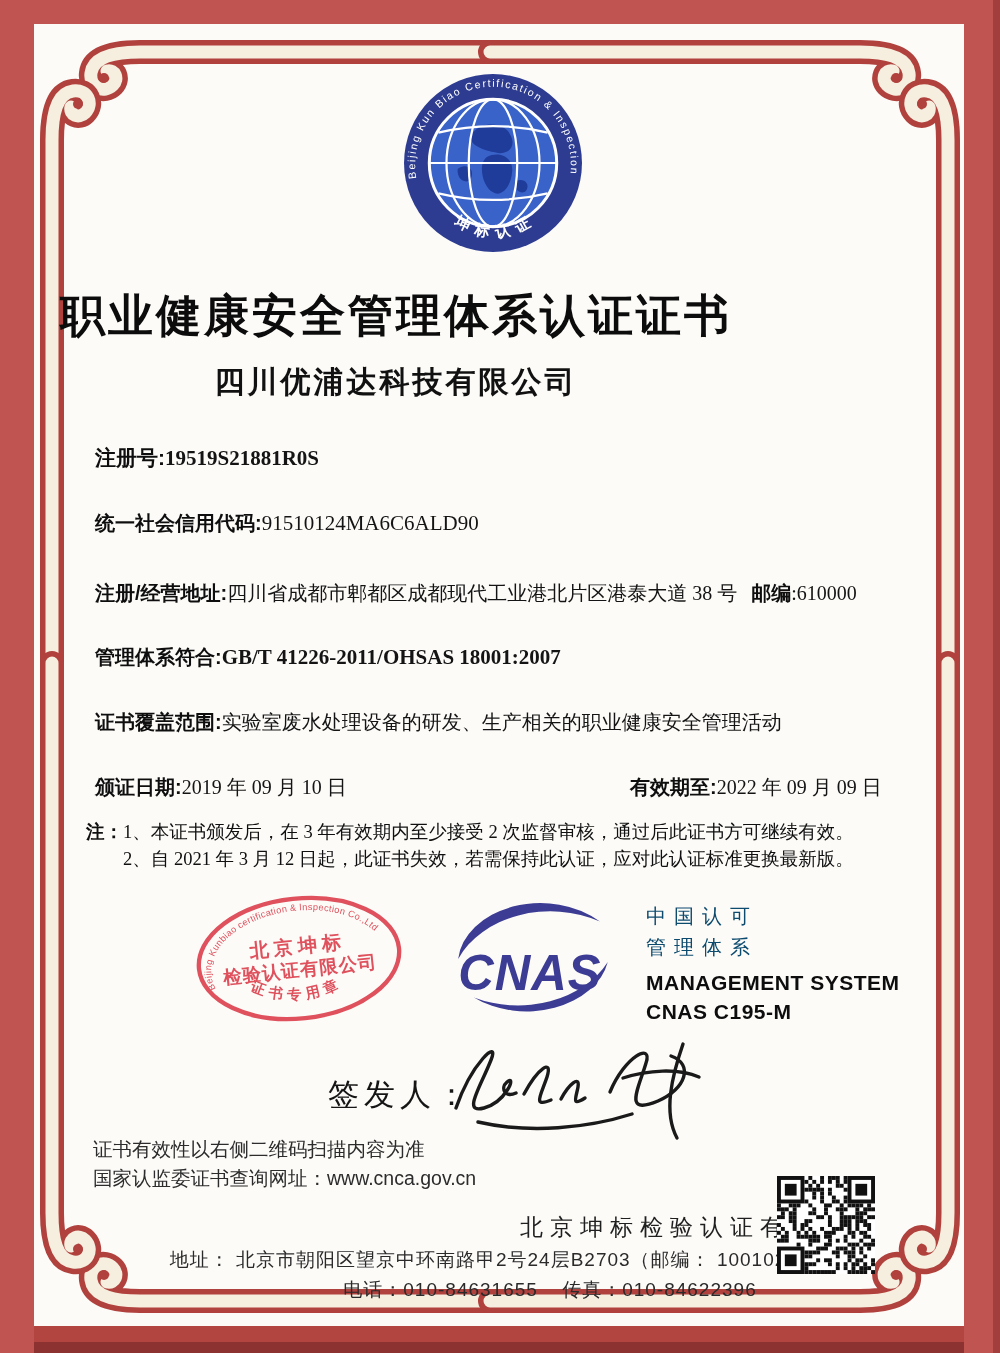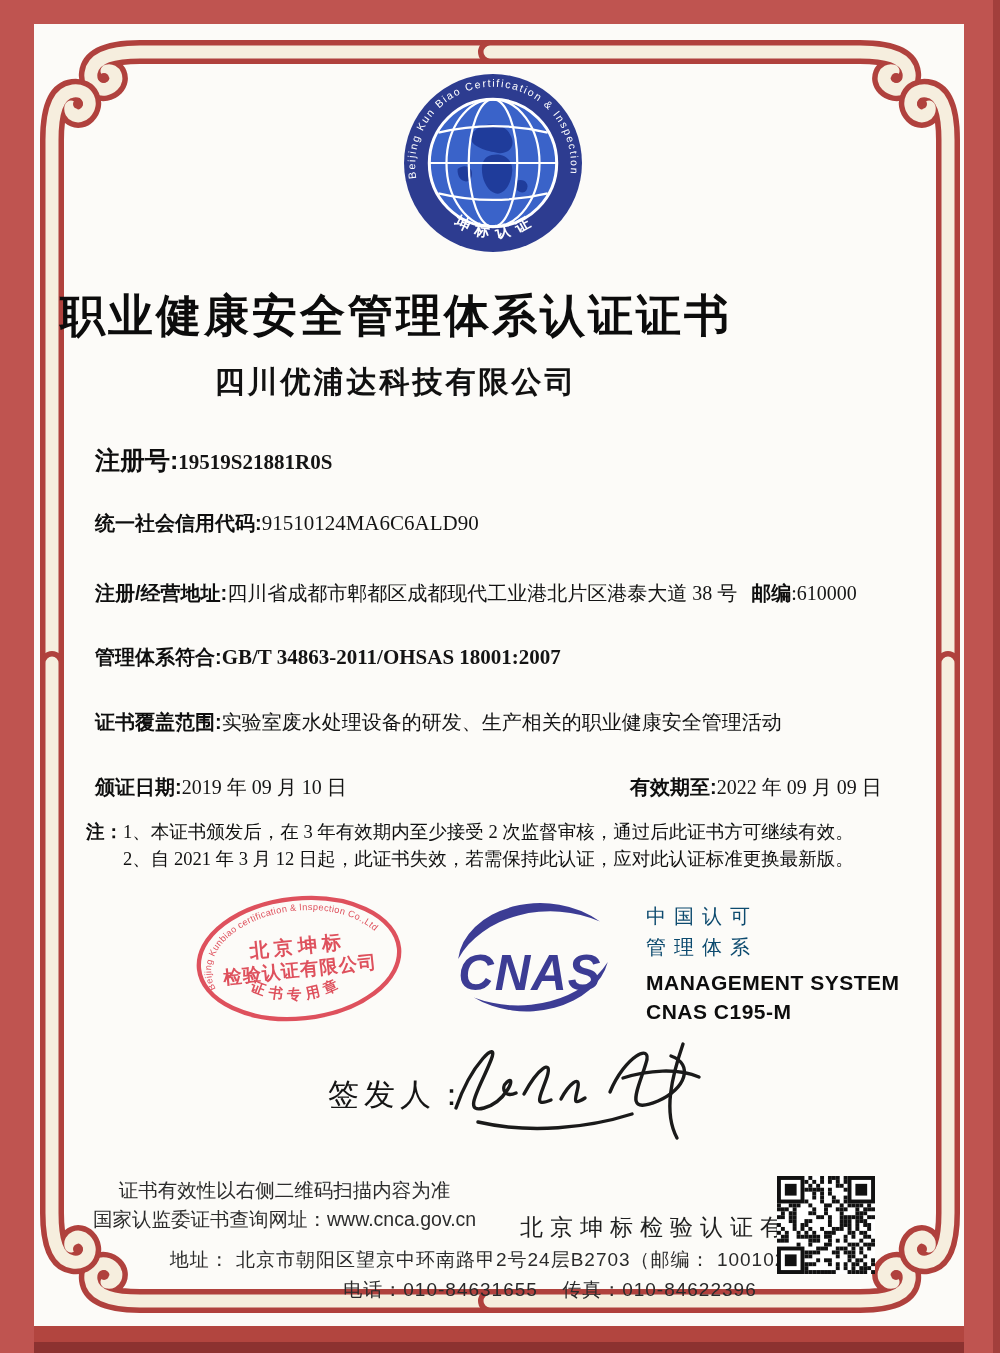--- a/index.html
+++ b/index.html
@@ -84,30 +84,30 @@
     <path id="badgeBottom" d="M 50,149 A 68,68 0 0 0 132,149" fill="none"></path>
     <text font-size="15" font-weight="bold" letter-spacing="7" fill="#ffffff">
       <textPath href="#badgeBottom" startOffset="2">坤标认证</textPath>
     </text>
   </svg>
 
   <div class="abs center title" style="top:286px;">职业健康安全管理体系认证证书</div>
   <div class="abs center company" style="top:362px;">四川优浦达科技有限公司</div>
 
   <div class="abs row" style="top:444px;">
-    <span class="lbl" style="font-size:25px;text-align:right;">注册号:</span><span class="val bold" style="font-size:21px;">19519S21881R0S</span>
+    <span class="lbl" style="font-size:21px;text-align:right;">注册号:</span><span class="val bold" style="font-size:21px;">19519S21881R0S</span>
   </div>
   <div class="abs row" style="top:510px;">
     <span class="lbl">统一社会信用代码:</span><span class="val" style="font-size:21px;">91510124MA6C6ALD90</span>
   </div>
   <div class="abs row" style="top:580px;">
     <span class="lbl">注册/经营地址:</span><span class="val">四川省成都市郫都区成都现代工业港北片区港泰大道 38 号</span><span class="lbl" style="margin-left:14px;">邮编</span><span class="val">:610000</span>
   </div>
   <div class="abs row" style="top:644px;">
-    <span class="lbl">管理体系符合:</span><span class="val bold" style="font-size:21px;">GB/T 34863-2011/OHSAS 18001:2007</span>
+    <span class="lbl">管理体系符合:</span><span class="val bold" style="font-size:21px;">GB/T 41226-2011/OHSAS 18001:2007</span>
   </div>
   <div class="abs row" style="top:709px;">
     <span class="lbl">证书覆盖范围:</span><span class="val">实验室废水处理设备的研发、生产相关的职业健康安全管理活动</span>
   </div>
   <div class="abs row" style="top:774px;">
     <span class="lbl">颁证日期:</span><span class="val">2019 年 09 月 10 日</span>
   </div>
   <div class="abs" style="top:774px;left:630px;font-size:20px;white-space:nowrap;">
     <span class="lbl">有效期至:</span><span class="val">2022 年 09 月 09 日</span>
   </div>
@@ -155,21 +155,21 @@
       <path d="M 36,80 C 52,34 80,10 71,32 C 60,60 42,86 64,80 C 86,74 97,46 87,54 C 80,60 85,70 96,65"></path>
       <path d="M 104,66 C 118,40 133,30 127,49 C 121,67 112,80 131,72"></path>
       <path d="M 141,71 C 149,56 160,47 158,59 C 156,70 151,79 165,70"></path>
       <path d="M 58,94 C 110,106 168,100 212,86"></path>
       <path d="M 190,64 C 205,28 233,14 226,35 C 219,60 202,88 238,73 C 266,61 274,36 251,28"></path>
       <path d="M 203,50 C 228,42 258,40 279,49"></path>
       <path d="M 263,16 C 252,48 243,84 257,110"></path>
     </g>
   </svg>
 
-  <div class="abs footer-lines" style="top:1176px;text-align:center;">
+  <div class="abs footer-lines" style="top:1135px;">
     <div>证书有效性以右侧二维码扫描内容为准</div>
     <div>国家认监委证书查询网址：www.cnca.gov.cn</div>
   </div>
 
   <div class="abs issuer-name" style="left:0;width:880px;text-align:right;top:1212px;">北京坤标检验认证有限公司</div>
   <div class="abs issuer-addr" style="left:0;width:956px;text-align:center;top:1247px;white-space:nowrap;">地址： 北京市朝阳区望京中环南路甲2号24层B2703（邮编： 100102</div>
   <div class="abs issuer-tel" style="left:100px;width:900px;text-align:center;top:1277px;white-space:nowrap;">
     <span>电话：010-84631655</span>
     <span style="margin-left:18px;">传真：010-84622396</span>
   </div>

